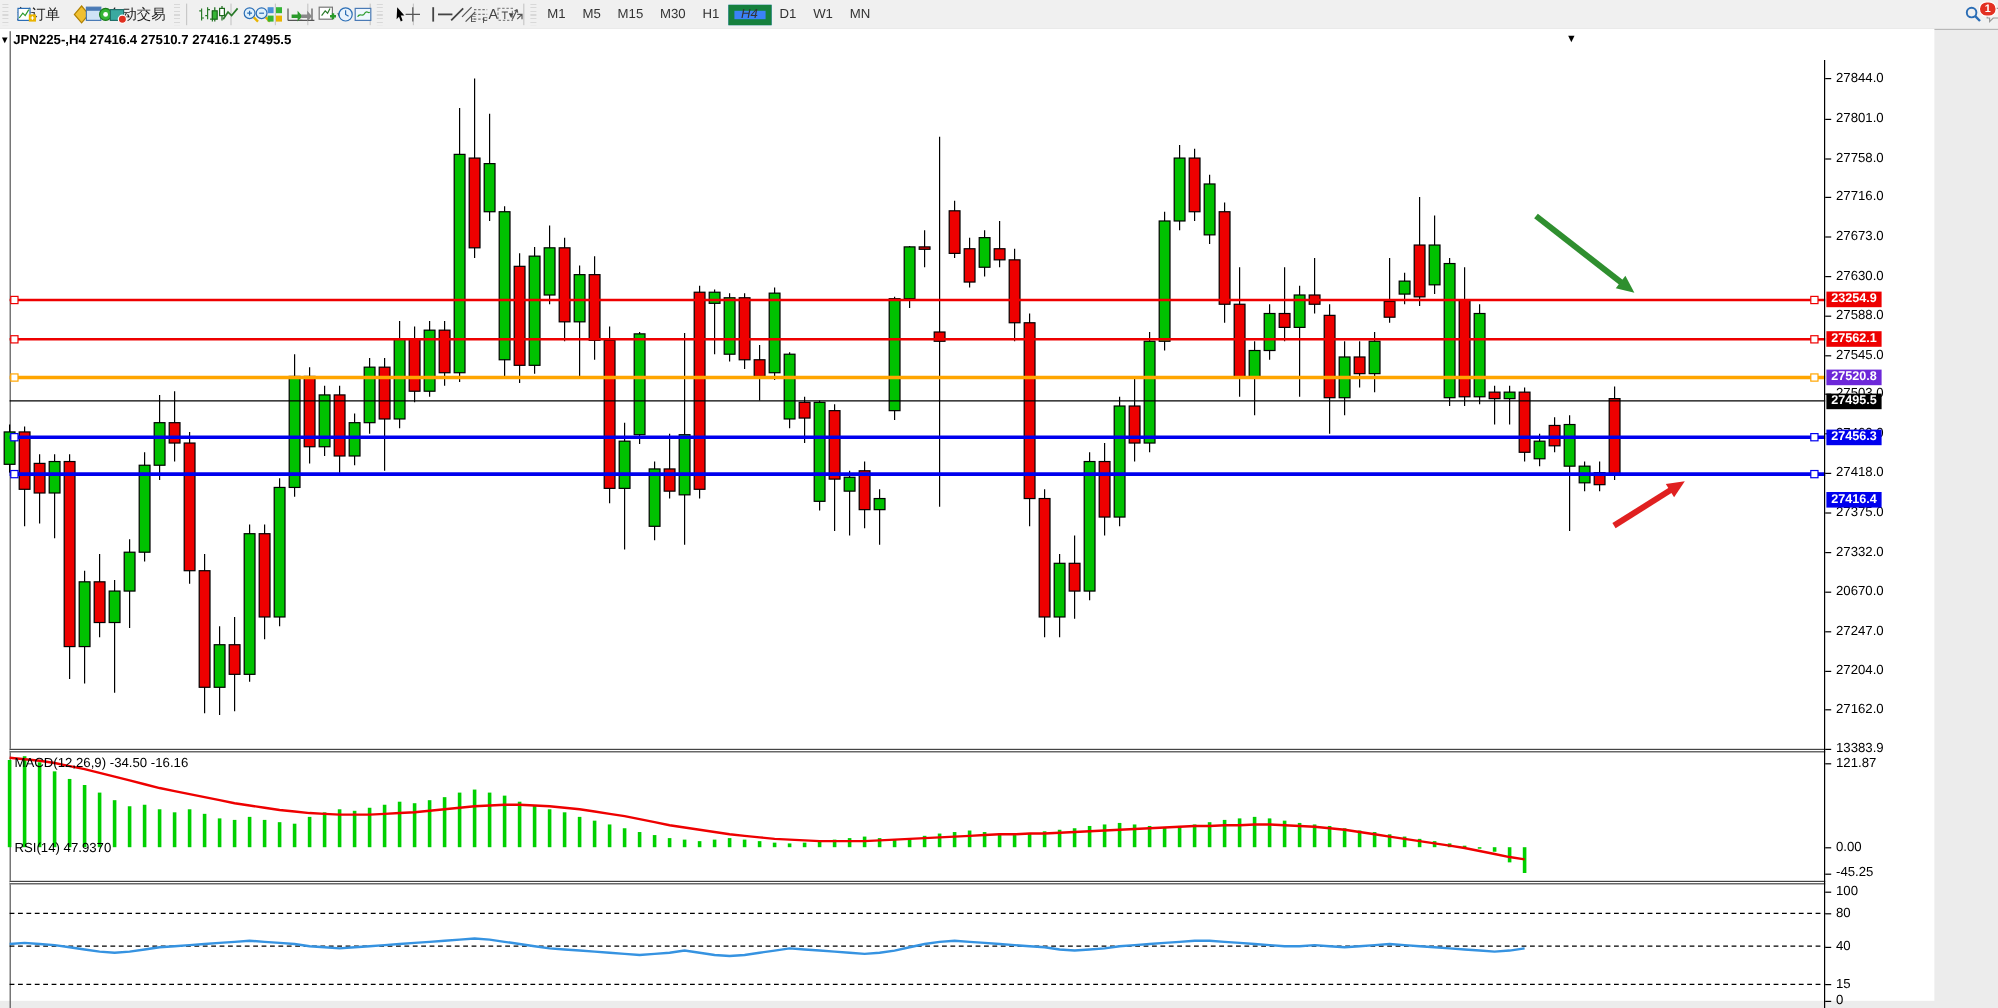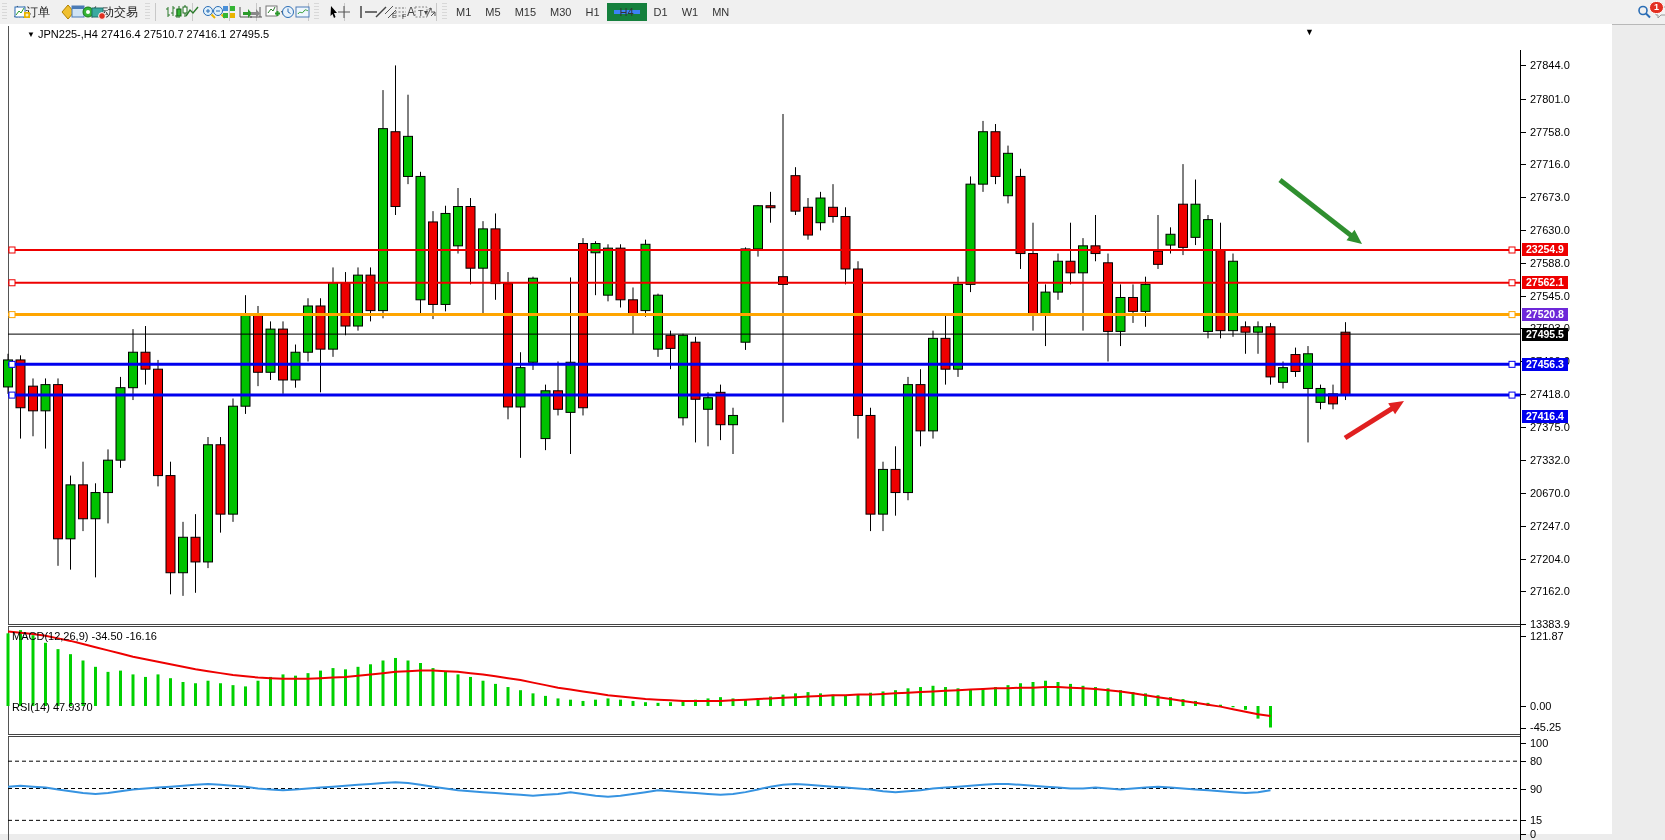--- a/index.html
+++ b/index.html
@@ -10,30 +10,30 @@
     border-bottom:1px solid #b8b8b8;display:flex;align-items:center;font-size:12px;color:#222;}
   .tb-sep{width:1px;height:18px;background:#c8c8c8;margin:0 3px;}
   .tb-handle{width:5px;height:18px;margin:0 2px;
     background:repeating-linear-gradient(#d8d8d8 0 1px,#f0f0f0 1px 3px);}
   .tb-btn{display:flex;align-items:center;gap:3px;padding:2px 4px;border:1px solid transparent;
     border-radius:2px;cursor:default;height:17px;box-sizing:border-box;}
   .tb-btn svg{display:block;}
   .tb-caret{font-size:8px;color:#444;margin-left:1px;}
   .tf-btn{padding:2px 6px;border:1px solid transparent;font-size:11px;color:#333;height:17px;
     box-sizing:border-box;display:flex;align-items:center;}
-  .tf-btn.active{background:#3b82f6;border:7px solid #15803d;}
+  .tf-btn.active{background:#3b82f6;border:5px solid #15803d;font-style:italic;}
   #tb-right{margin-left:auto;display:flex;align-items:center;margin-right:6px;}
   .badge{position:absolute;top:-4px;right:-6px;background:#e33022;color:#fff;border-radius:8px;
     font-size:9px;font-weight:bold;padding:0 4px;line-height:11px;border:1px solid #fff;}
   
   #chartwin{position:absolute;left:0;top:24px;width:1612px;height:810px;background:#ffffff;}
   #plot-border{position:absolute;left:8px;top:2px;width:1513px;height:816px;
     border-left:1px solid #555;box-sizing:border-box;}
   svg{position:absolute;overflow:visible;}
-  .chart-title{position:absolute;left:27px;top:4px;font-size:11px;font-weight:normal;color:#000;text-align:right;}
+  .chart-title{position:absolute;left:0;top:4px;font-size:11px;font-weight:bold;color:#000;text-align:right;}
   .ind-label{position:absolute;font-size:11px;color:#000;}
   .axis-num{position:absolute;left:1530px;font-size:11px;color:#000;}
   .axis-tick{position:absolute;left:1521px;width:5px;height:1px;background:#000;}
   .axis-line{position:absolute;left:1520px;width:1px;background:#000;}
   .price-tag{position:absolute;left:1522px;height:13px;line-height:13px;padding:0 4px;
     font-size:10.5px;font-weight:bold;color:#fff;white-space:nowrap;}
   .sep2{position:absolute;left:8px;width:1513px;height:3px;box-sizing:border-box;
     border-top:1px solid #444;border-bottom:1px solid #444;background:#fff;}
   .mini-caret{position:absolute;font-size:9px;color:#000;}
 </style>
@@ -868,21 +868,21 @@
           <line x1="0" y1="51.5" x2="1513" y2="51.5" stroke="#000" stroke-width="1" stroke-dasharray="4 3"></line>
           <line x1="0" y1="83.35" x2="1513" y2="83.35" stroke="#000" stroke-width="1" stroke-dasharray="4 3"></line>
           <polyline points="0,49.68 12.5,48.769999999999996 25,49.68 37.5,50.589999999999996 50,52.41 62.5,54.23 75,56.05 87.5,56.96 100,56.05 112.5,54.23 125,52.41 137.5,51.5 150,50.589999999999996 162.5,49.68 175,48.769999999999996 187.5,47.86 200,46.949999999999996 212.5,47.86 225,48.769999999999996 237.5,49.68 250,51.5 262.5,52.41 275,53.32 287.5,52.41 300,51.5 312.5,50.589999999999996 325,49.68 337.5,48.769999999999996 350,47.86 362.5,46.949999999999996 375,46.04 387.5,45.129999999999995 400,46.04 412.5,47.86 425,49.68 437.5,51.5 450,53.32 462.5,54.23 475,55.14 487.5,56.05 500,56.96 512.5,57.87 525,58.78 537.5,57.87 550,56.96 562.5,55.14 575,56.96 587.5,58.78 600,59.69 612.5,58.78 625,56.96 637.5,55.14 650,53.32 662.5,54.23 675,55.14 687.5,56.05 700,56.96 712.5,57.87 725,56.96 737.5,55.14 750,52.41 762.5,49.68 775,47.86 787.5,46.949999999999996 800,47.86 812.5,48.769999999999996 825,49.68 837.5,50.589999999999996 850,51.5 862.5,52.41 875,54.23 887.5,55.14 900,54.23 912.5,53.32 925,51.5 937.5,50.589999999999996 950,49.68 962.5,48.769999999999996 975,47.86 987.5,46.949999999999996 1000,46.949999999999996 1012.5,47.86 1025,48.769999999999996 1037.5,49.68 1050,50.589999999999996 1062.5,51.5 1075,51.5 1087.5,50.589999999999996 1100,51.5 1112.5,52.41 1125,51.5 1137.5,50.589999999999996 1150,49.68 1162.5,50.589999999999996 1175,51.5 1187.5,52.41 1200,53.32 1212.5,54.23 1225,55.14 1237.5,56.05 1250,55.14 1262.5,53.32" fill="none" stroke="#3693e1" stroke-width="2"></polyline>
         </svg>
         <div class="ind-label" style="left:12px;top:677px">RSI(14) 47.9370</div>
         <div class="axis-tick" style="top:719px"></div>
         <div class="axis-num" style="top:713px">100</div>
         <div class="axis-tick" style="top:737.2px"></div>
         <div class="axis-num" style="top:731.2px">80</div>
         <div class="axis-tick" style="top:764.5px"></div>
-        <div class="axis-num" style="top:758.5px">90</div>
+        <div class="axis-num" style="top:758.5px">40</div>
         <div class="axis-tick" style="top:796.35px"></div>
         <div class="axis-num" style="top:790.35px">15</div>
         <div class="axis-tick" style="top:810px"></div>
         <div class="axis-num" style="top:804px">0</div>
       </div>
 </div>
 
 </div>
 
 </body></html>

